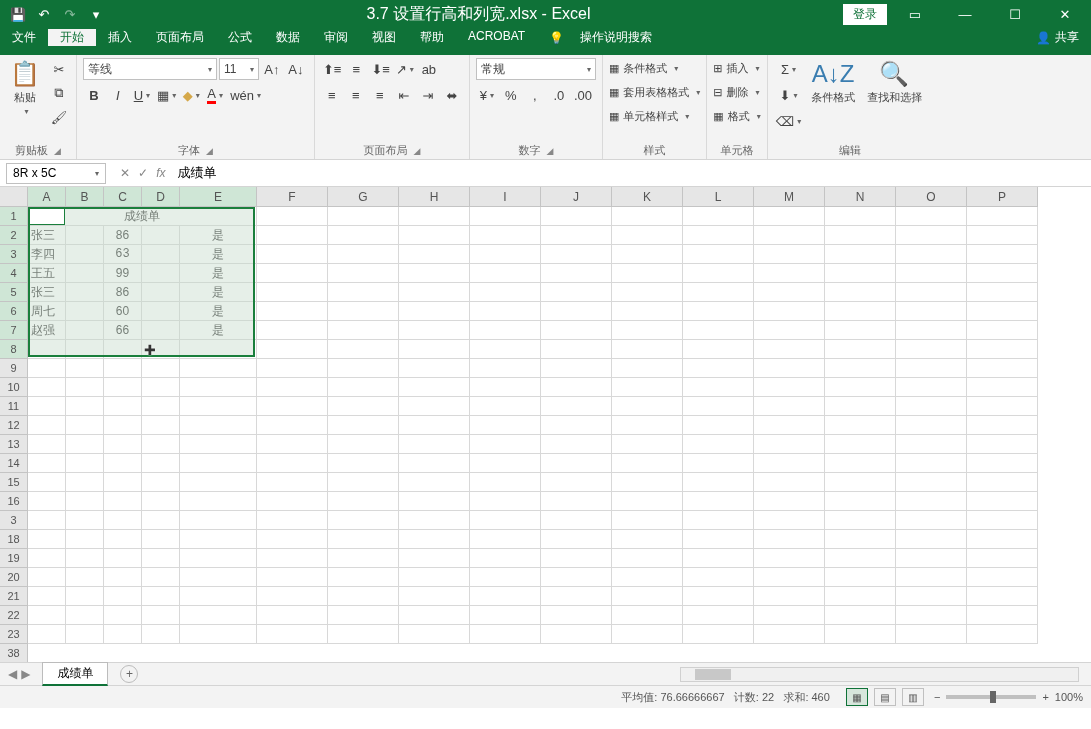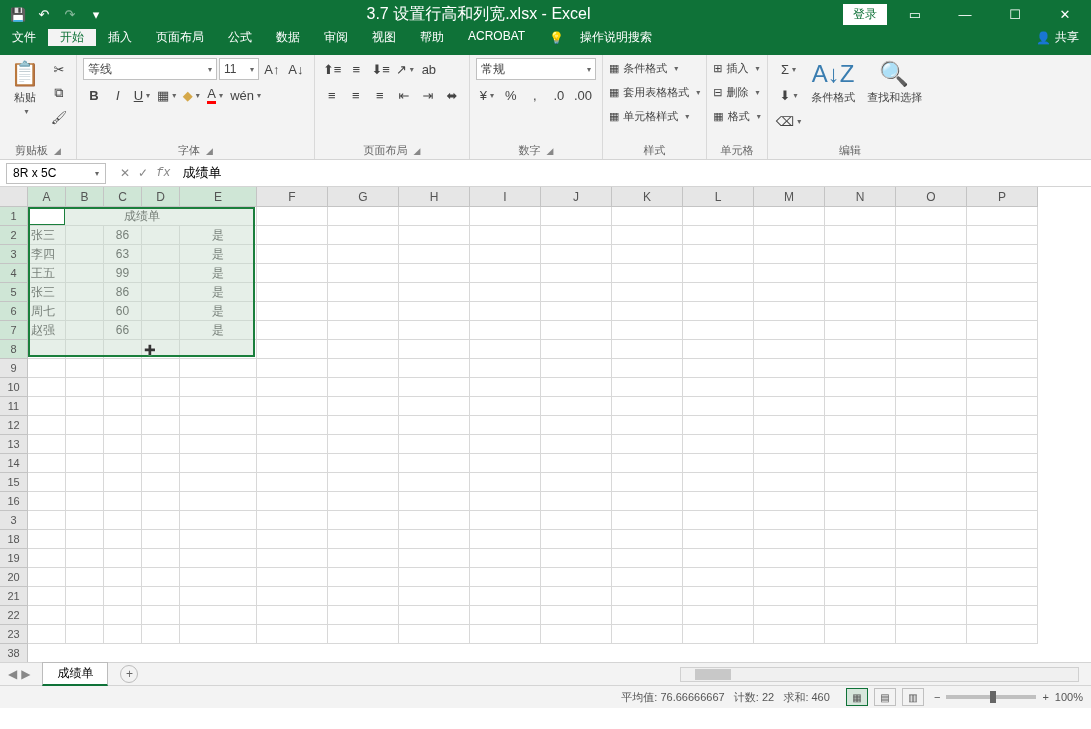--- a/index.html
+++ b/index.html
@@ -34,21 +34,21 @@
 .row { display:flex; gap:2px; align-items:center;}
 .combo { height:22px; border:1px solid #c0c0c0; background:#fff; display:flex; align-items:center; padding:0 4px; font-size:12px; color:#444;}
 .drop { font-size:8px; color:#666; padding-left:3px;}
 .styrow { height:20px; display:flex; align-items:center; gap:4px; font-size:11px; color:#444; white-space:nowrap;}
 
 
 .fbar { height:27px; border-bottom:1px solid #d4d4d4; display:flex; align-items:center; background:#fff;}
 .namebox { width:100px; height:21px; border:1px solid #c0c0c0; margin:0 6px; display:flex;align-items:center; padding:0 6px; font-size:12px;}
 .namebox .drop{margin-left:auto;}
 .fx-group { display:flex; gap:8px; padding:0 8px; color:#888;}
-.fx-label { font-style:italic; font-family:Liberation Mono, monospace;}
+.fx-label { font-style:italic; font-family:Liberation Sans, sans-serif;}
 .formula-input { flex:1; height:21px; border:none; outline:none; font-size:13px; padding:0 4px;}
 
 
 .gridwrap { position:relative; height: 476px; overflow:hidden; border-bottom:1px solid #d4d4d4;}
 .corner { position:absolute; left:0; top:0; width:28px; height:20px; background:#e6e6e6; border-right:1px solid #c4c4c4; border-bottom:1px solid #c4c4c4;}
 .colheads { position:absolute; left:28px; top:0; height:20px; display:flex;}
 .ch { background:#e6e6e6; border-right:1px solid #c4c4c4; border-bottom:1px solid #c4c4c4; display:flex;align-items:center;justify-content:center; font-size:12px; color:#555;}
 .ch.sel { background:#cfe6d6;}
 .rowheads { position:absolute; left:0; top:20px; width:28px;}
 .rh { height:19px; background:#e6e6e6; border-right:1px solid #c4c4c4; border-bottom:1px solid #c4c4c4; display:flex;align-items:center;justify-content:center; font-size:11px; color:#555;}
@@ -361,21 +361,21 @@
         <div class="cell" style="width: 71px;"></div>
         <div class="cell" style="width: 71px;"></div>
         <div class="cell" style="width: 71px;"></div>
         <div class="cell" style="width: 71px;"></div>
         <div class="cell" style="width: 71px;"></div>
         <div class="cell" style="width: 71px;"></div>
       </div>
       <div class="cellrow">
         <div class="cell" style="width: 38px;">李四</div>
         <div class="cell" style="width: 38px;"></div>
-        <div class="cell center" style="width: 38px;">63</div>
+        <div class="cell center" style="width: 38px; font-family: Liberation Mono, monospace;">63</div>
         <div class="cell" style="width: 38px;"></div>
         <div class="cell center" style="width: 77px;">是</div>
         <div class="cell" style="width: 71px;"></div>
         <div class="cell" style="width: 71px;"></div>
         <div class="cell" style="width: 71px;"></div>
         <div class="cell" style="width: 71px;"></div>
         <div class="cell" style="width: 71px;"></div>
         <div class="cell" style="width: 71px;"></div>
         <div class="cell" style="width: 71px;"></div>
         <div class="cell" style="width: 71px;"></div>

